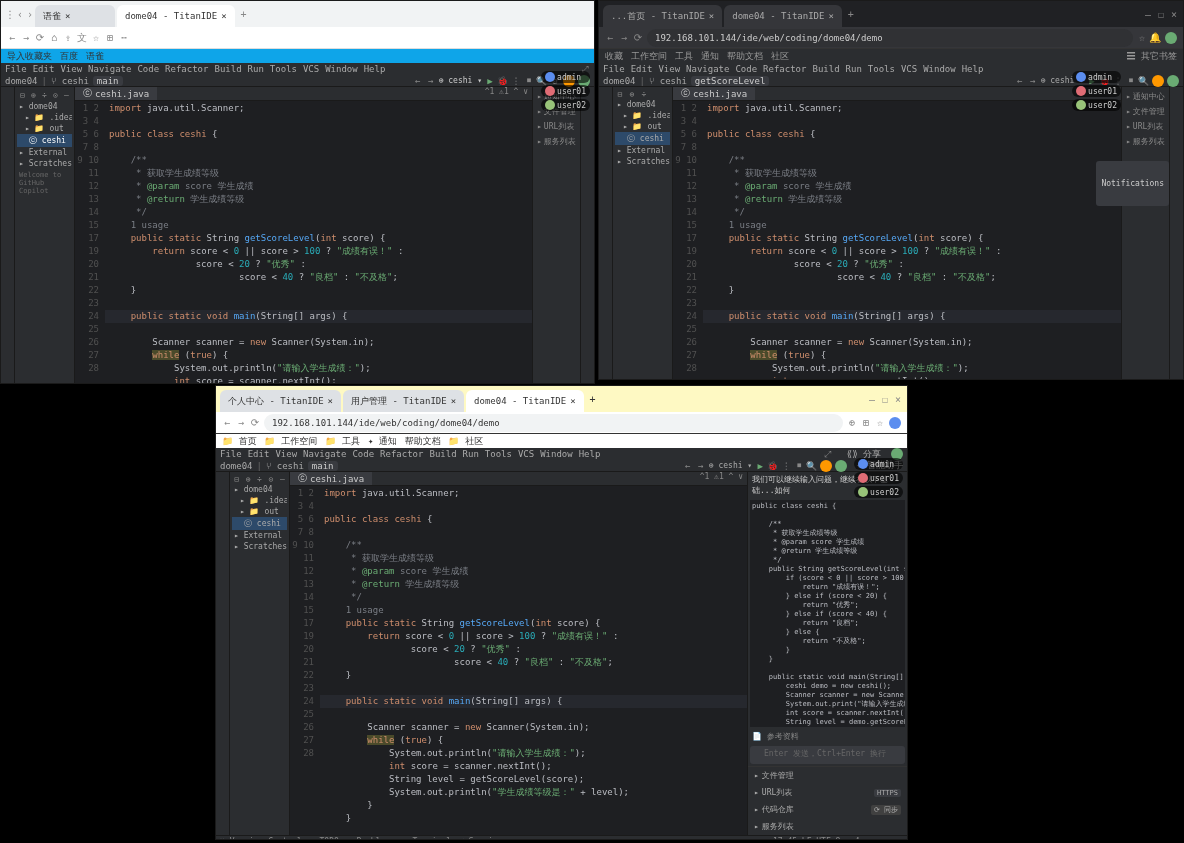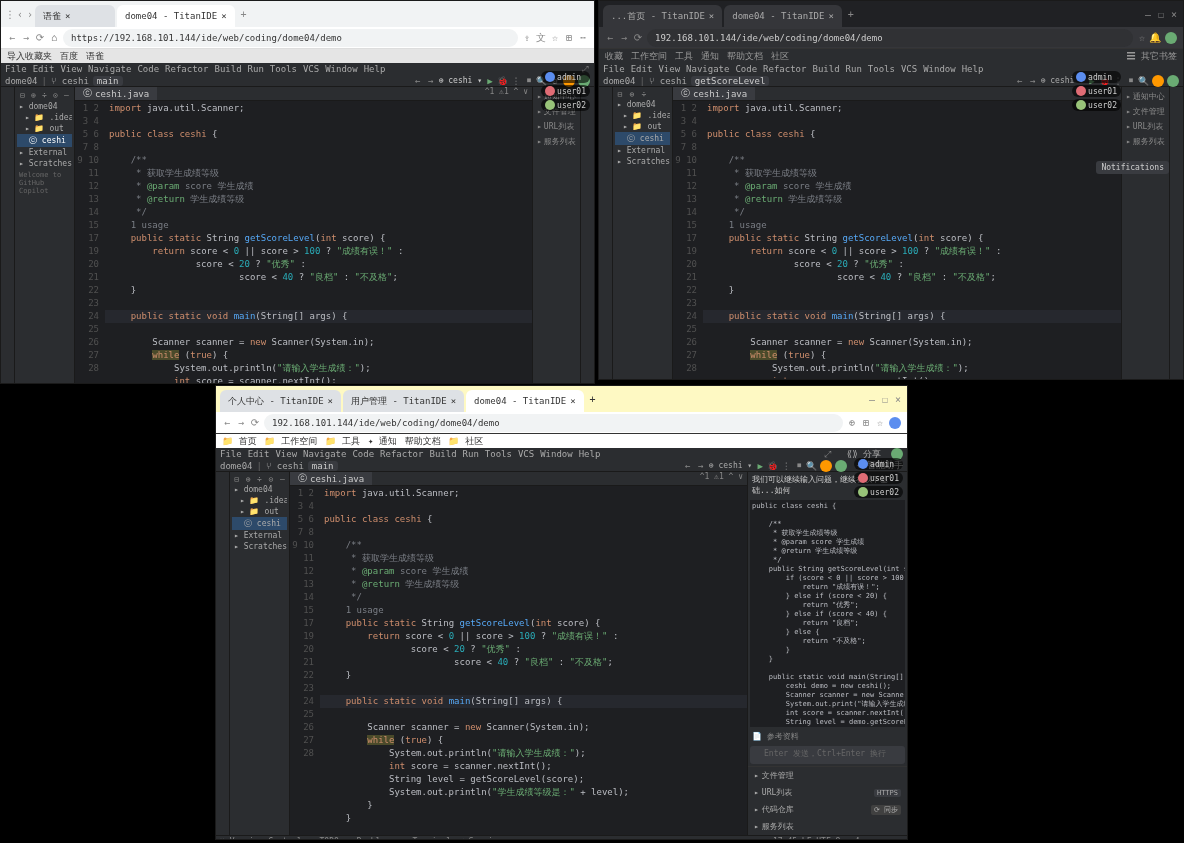--- a/index.html
+++ b/index.html
@@ -13,21 +13,21 @@
 .chrome-tabs{display:flex;gap:2px;height:22px;margin-top:4px}
 .ctab{background:#35363a;padding:2px 8px;border-radius:6px 6px 0 0;display:flex;align-items:center;gap:4px;font-size:9px;color:#aaa;min-width:80px}
 .w1 .ctab{background:#fff;color:#333}
 .w1 .ctab.inactive{background:#dee1e5}
 .ctab.active{background:#35363a}
 .url-bar{height:22px;display:flex;align-items:center;padding:0 6px;gap:4px;border-bottom:1px solid #333}
 .w1 .url-bar{background:#fff;border-bottom:1px solid #ddd}
 .url-input{flex:1;background:#303134;border-radius:12px;padding:2px 8px;font-size:9px;color:#ccc;height:18px;line-height:14px}
 .w1 .url-input{background:#f1f3f4;color:#333}
 .bookmarks{height:14px;padding:1px 6px;display:flex;gap:8px;font-size:9px;color:#999}
-.w1 .bookmarks{color:#333;background:#e5e5e5}
+.w1 .bookmarks{color:#333;background:#0ea5e9}
 .ide-menu{height:12px;background:#2b2d30;display:flex;gap:6px;padding:0 4px;font-size:9px;color:#aaa;align-items:center}
 .ide-tabs{height:12px;background:#2b2d30;display:flex;align-items:center;padding:0 4px;font-size:9px;color:#aaa;border-bottom:1px solid #1a1a1a}
 .ide-tabs .proj{color:#aaa}
 .ide-tabs .branch{color:#ccc;margin-left:4px;background:#393b40;padding:0 4px;border-radius:3px}
 .ide-body{display:flex;height:calc(100% - 75px)}
 .w2 .ide-body{height:calc(100% - 78px)}
 .w3 .ide-body{height:calc(100% - 90px)}
 .sidebar{width:14px;background:#2b2d30;border-right:1px solid #1a1a1a}
 .proj-tree{width:60px;background:#2b2d30;border-right:1px solid #1a1a1a;padding:2px;font-size:8px;color:#aaa}
 .tree-item{padding:1px 2px;white-space:nowrap;overflow:hidden}
@@ -80,21 +80,20 @@
           <span>×</span>
         </div>
     </div>
     <span class="icon" style="margin-left:4px">+</span>
   </div>
   <div class="url-bar">
     <span class="icon">←</span>
     <span class="icon">→</span>
     <span class="icon">⟳</span>
     <span class="icon">⌂</span>
-    <div class="url-input">https://192.168.101.144/ide/web/coding/dome04/demo</div>
     <span class="icon">⇪</span>
     <span class="icon">文</span>
     <span class="icon">☆</span>
     <span class="icon">⊞</span>
     <span class="icon">⋯</span>
   </div>
   <div class="bookmarks">
     <span>导入收藏夹</span>
     <span>百度</span>
     <span>语雀</span>
@@ -390,21 +389,21 @@
     </div>
     <div class="right-panel">
       <div class="rp-item">▸ <span>通知中心</span></div>
       <div class="rp-item">▸ <span>文件管理</span></div>
       <div class="rp-item">▸ <span>URL列表</span></div>
       <div class="rp-item">▸ <span>服务列表</span></div>
     </div>
     <div class="sidebar" style="border-left:1px solid #1a1a1a;border-right:none"></div>
   </div>
 
-  <div style="position:absolute;right:14px;top:160px;background:#393b40;padding:2px 5px;font-size:8px;color:#ccc;border-radius:3px">Notifications</div>
+  <div style="position:absolute;right:14px;top:160px;background:#393b40;padding:18px 5px;font-size:8px;color:#ccc;border-radius:3px">Notifications</div>
   <div class="users" style="right:62px">
     <div class="user-badge">
         <span class="u-dot" style="background:#5b8def"></span>
         <span>admin</span>
       </div>
     <div class="user-badge">
         <span class="u-dot" style="background:#e06c75"></span>
         <span>user01</span>
       </div>
     <div class="user-badge">

